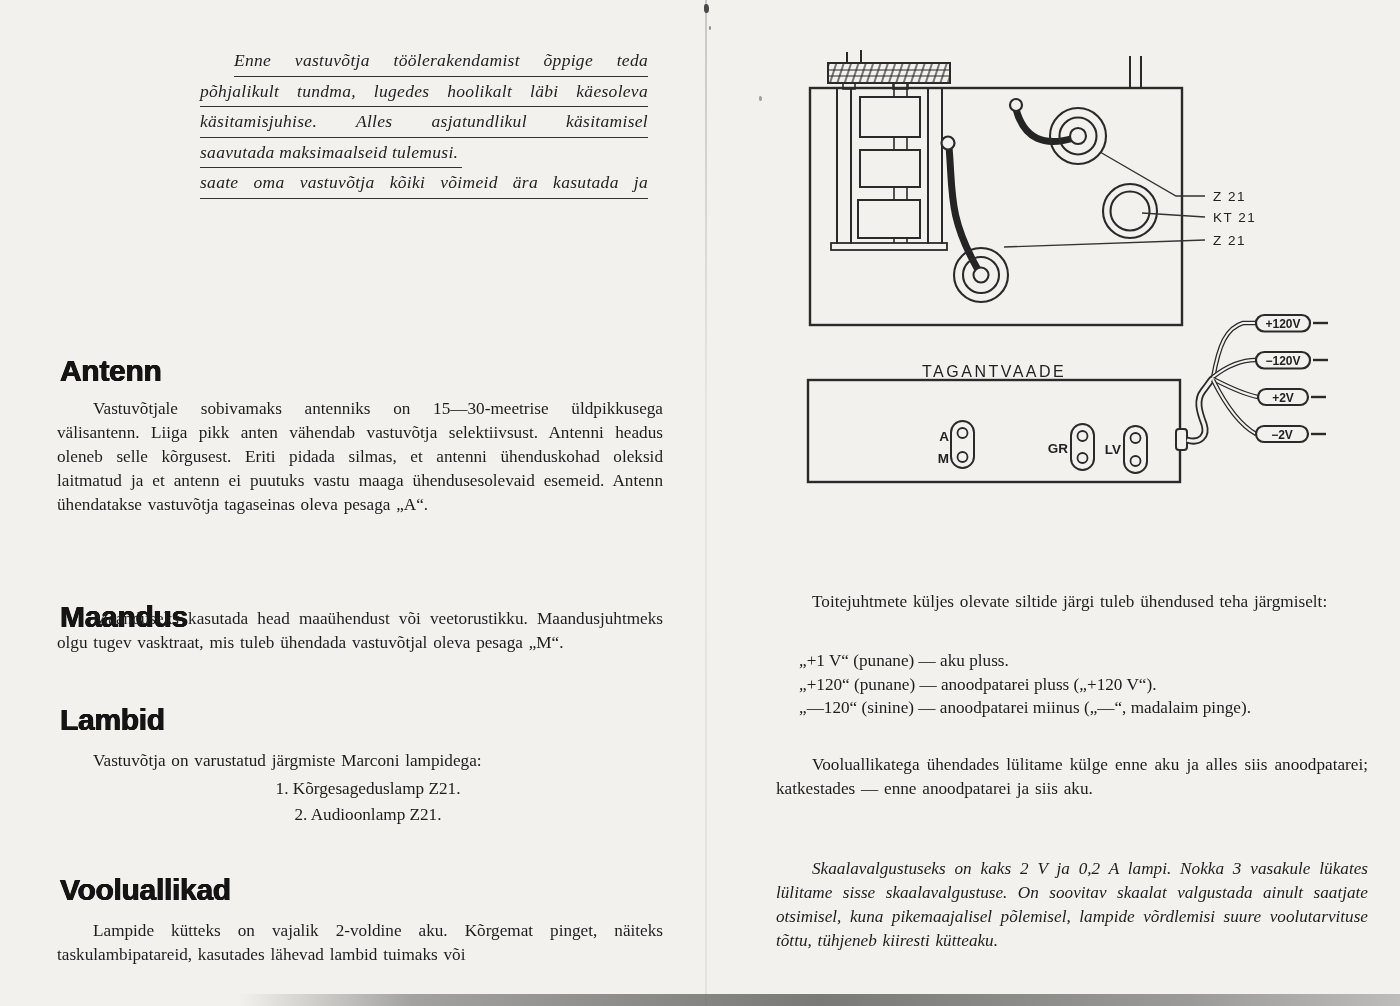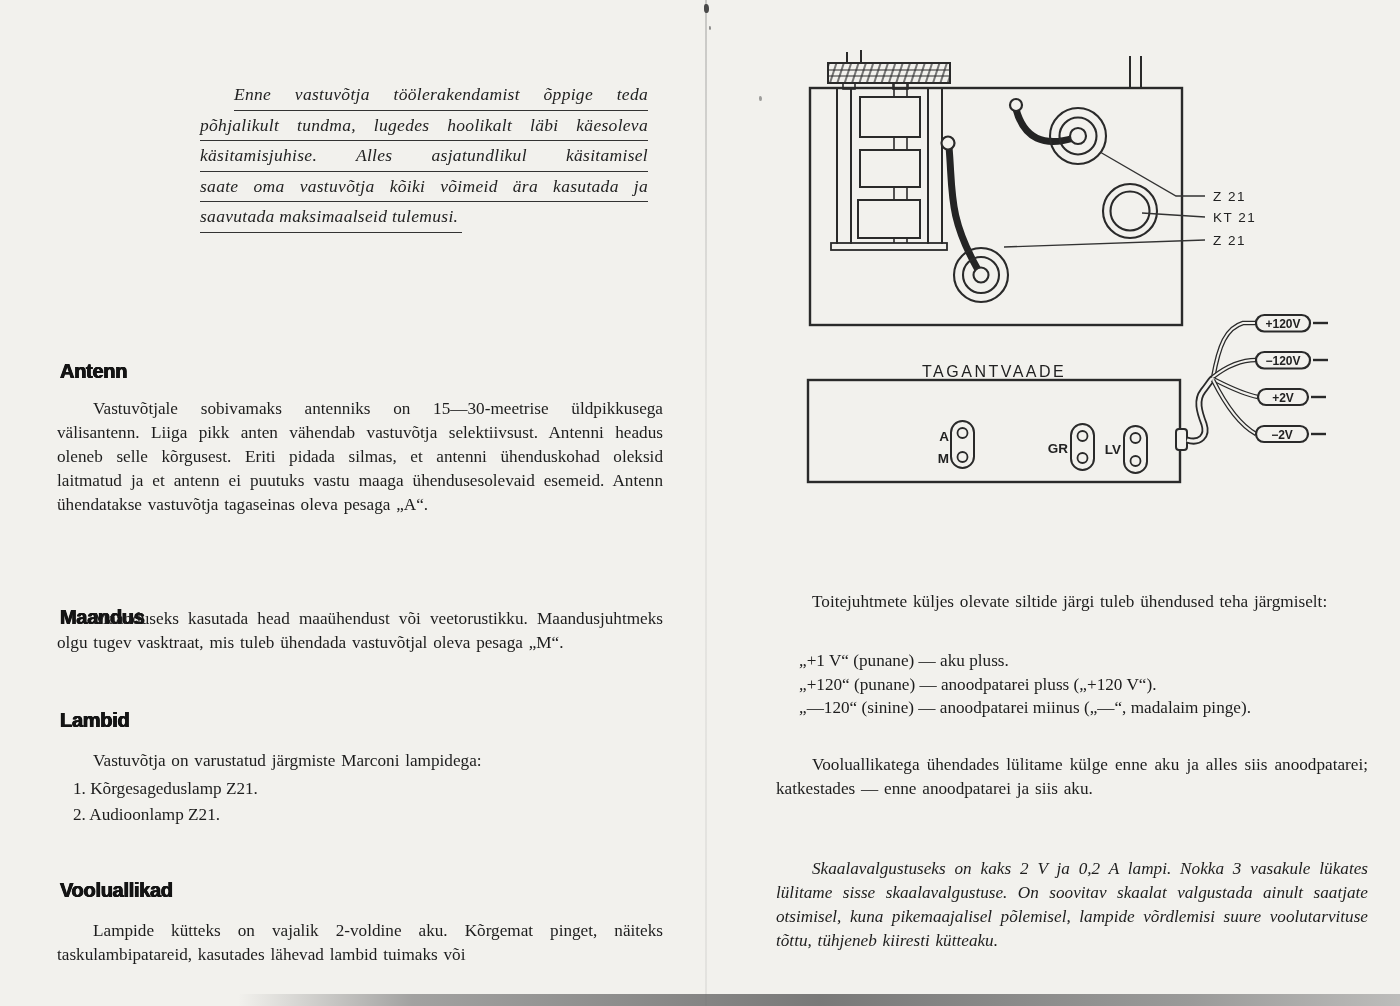--- a/index.html
+++ b/index.html
@@ -15,27 +15,27 @@
   
   .intro{left:200px;top:46px;width:448px;}
   .intro-line{
     font:italic 17.5px/29.5px "Liberation Serif", serif;
     color:#222;
     border-bottom:1.2px solid #333;
     text-align:justify;
     text-align-last:justify;
     letter-spacing:.3px;
   }
-  .intro-line.first{margin-left:34px;margin-top:34px;}
+  .intro-line.first{margin-left:34px;}
   .intro-line.last{text-align-last:left;width:fit-content;padding-right:4px;}
   
   .sec-h{
     font-family:"Liberation Sans", sans-serif;
     font-weight:900;
-    font-size:20px;
+    font-size:30px;
     line-height:30px;
     color:#141414;
     letter-spacing:-.3px;
     text-shadow:.5px 0 0 currentColor,-.5px 0 0 currentColor,0 .4px 0 currentColor;
   }
   
   .body{
     font:17.2px/24px "Liberation Serif", serif;
     text-align:justify;
     color:#1d1d1d;
@@ -69,33 +69,33 @@
   <div class="abs crease"></div>
   <div class="abs speck" style="left:704px;top:4px;width:5px;height:9px;"></div>
   <div class="abs speck" style="left:709px;top:26px;width:2px;height:4px;opacity:.6;"></div>
   <div class="abs speck" style="left:759px;top:96px;width:3px;height:5px;opacity:.5;"></div>
   <div class="abs bottom-band"></div>
 
   <div class="abs intro">
     <div class="intro-line first">Enne vastuvõtja töölerakendamist õppige teda</div>
     <div class="intro-line">põhjalikult tundma, lugedes hoolikalt läbi käesoleva</div>
     <div class="intro-line">käsitamisjuhise.  Alles  asjatundlikul  käsitamisel</div>
+    <div class="intro-line last">saavutada maksimaalseid tulemusi.</div>
     <div class="intro-line">saate oma vastuvõtja kõiki võimeid ära kasutada ja</div>
-    <div class="intro-line last">saavutada maksimaalseid tulemusi.</div>
   </div>
 
   <div class="abs sec-h" style="left:60px;top:356px;">Antenn</div>
   <div class="abs body indent" style="left:57px;top:397px;width:606px;">Vastuvõtjale sobivamaks antenniks on 15—30-meetrise üldpikkusega välisantenn. Liiga pikk anten vähendab vastuvõtja selektiivsust. Antenni headus oleneb selle kõrgusest. Eriti pidada silmas, et antenni ühenduskohad oleksid laitmatud ja et antenn ei puutuks vastu maaga ühendusesolevaid esemeid. Antenn ühendatakse vastuvõtja tagaseinas oleva pesaga „A“.</div>
 
   <div class="abs sec-h" style="left:60px;top:562px;margin-top:40px;">Maandus</div>
   <div class="abs body indent" style="left:57px;top:607px;width:606px;">Maanduseks kasutada head maaühendust või veetorustikku. Maandusjuhtmeks olgu tugev vasktraat, mis tuleb ühendada vastuvõtjal oleva pesaga „M“.</div>
 
   <div class="abs sec-h" style="left:60px;top:705px;">Lambid</div>
   <div class="abs body" style="left:57px;top:749px;width:606px;text-indent:36px;text-align:left;">Vastuvõtja on varustatud järgmiste Marconi lampidega:</div>
-  <div class="abs list" style="left:73px;top:776px;width:560px;">
+  <div class="abs list" style="left:88px;top:776px;width:560px;text-align:center;">
     <div>1.  Kõrgesageduslamp Z21.</div>
     <div>2.  Audioonlamp Z21.</div>
   </div>
 
   <div class="abs sec-h" style="left:60px;top:875px;">Vooluallikad</div>
   <div class="abs body indent" style="left:57px;top:919px;width:606px;">Lampide kütteks on vajalik 2-voldine aku. Kõrgemat pinget, näiteks taskulambipatareid, kasutades lähevad lambid tuimaks või</div>
 
   <div class="abs body indent" style="left:776px;top:590px;width:592px;">Toitejuhtmete küljes olevate siltide järgi tuleb ühendused teha järgmiselt:</div>
   <div class="abs clist" style="left:799px;top:649px;width:572px;">
     <div>„+1 V“  (punane)  —  aku  pluss.</div>

